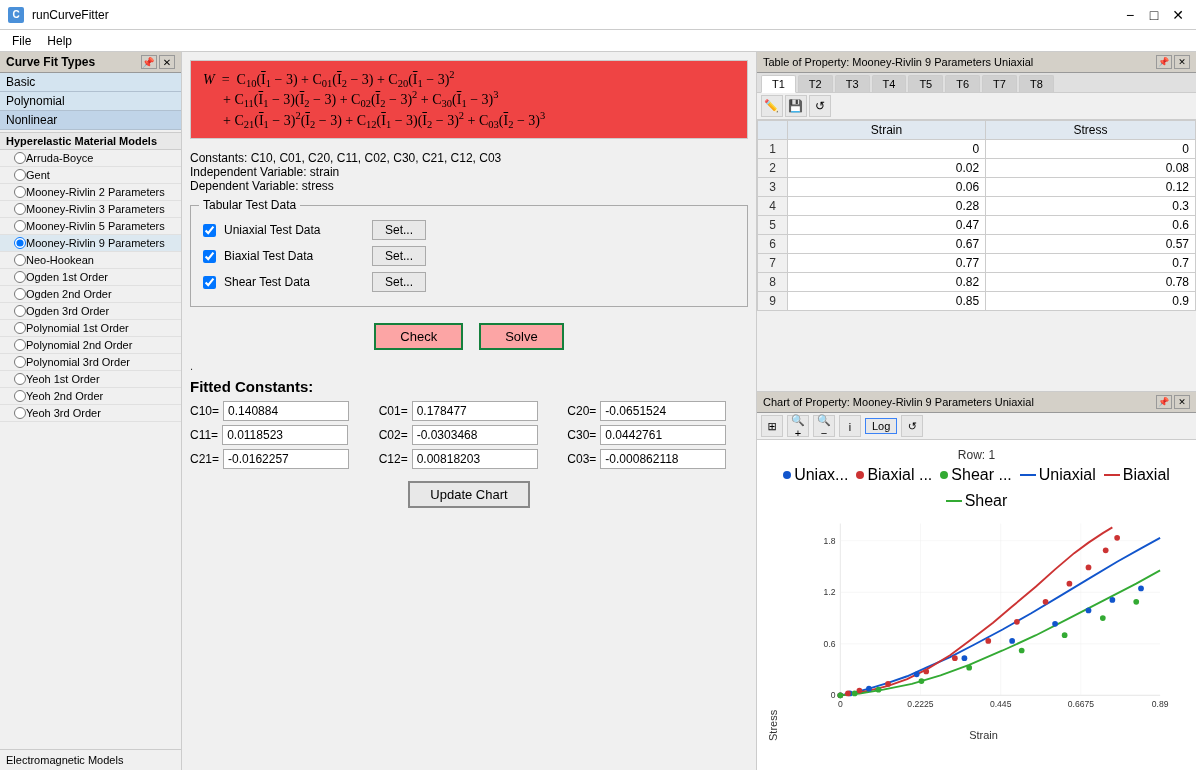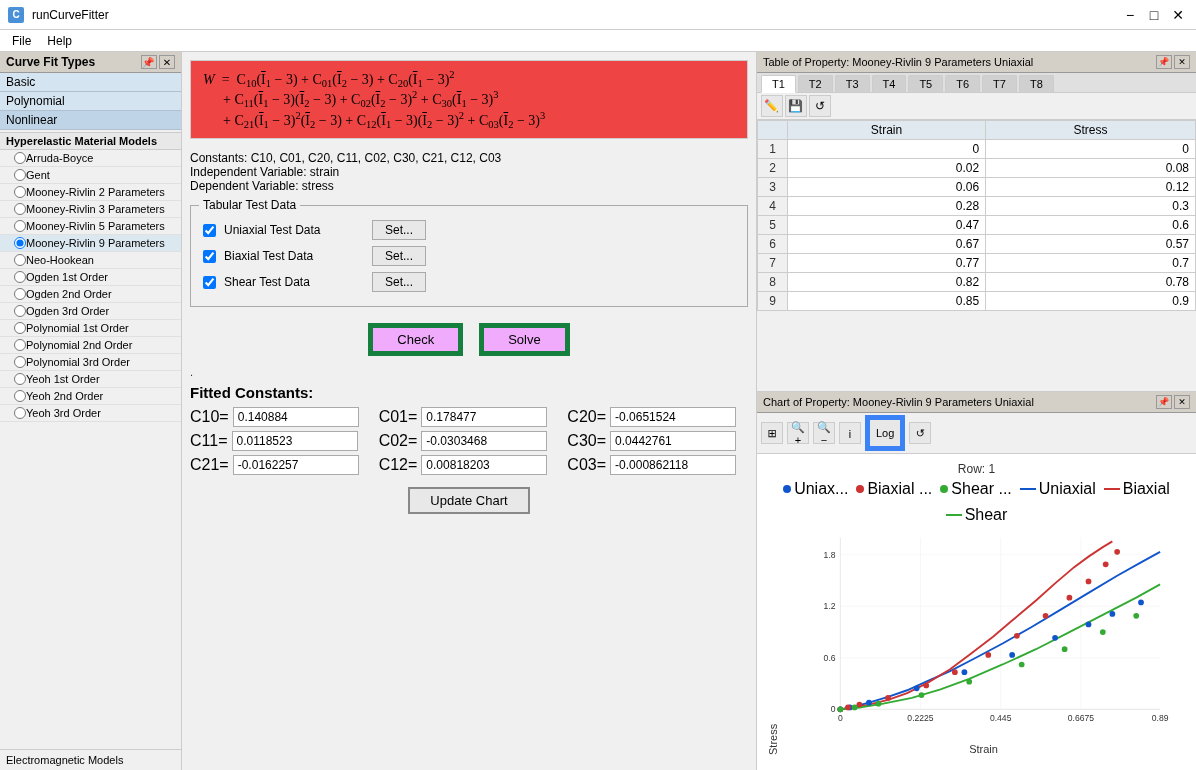--- a/index.html
+++ b/index.html
@@ -153,41 +153,41 @@
     
     
     .btn-row {
       display: flex;
       justify-content: center;
       gap: 16px;
       margin: 8px 0;
     }
     .action-btn {
       padding: 4px 24px;
-      border: 5px solid #15803d;
-      background: #f0abfc;
+      border: 2px solid #15803d;
+      background: #fca5a5;
       cursor: pointer;
       font-size: 13px;
       min-width: 80px;
     }
     
     
     .fitted-section { margin-top: 4px; }
     .fitted-title { font-size: 15px; font-weight: bold; margin-bottom: 6px; }
     .fitted-grid {
       display: grid;
       grid-template-columns: repeat(3, 1fr);
       gap: 4px 8px;
     }
     .fitted-row {
       display: flex;
       align-items: center;
       gap: 4px;
     }
-    .fitted-label { font-size: 16px; white-space: nowrap; }
+    .fitted-label { font-size: 12px; white-space: nowrap; }
     .fitted-input {
       border: 1px solid #aaa;
       background: white;
       padding: 2px 4px;
       font-size: 12px;
       width: 126px;
     }
     
     
     .update-chart-btn {
@@ -321,22 +321,22 @@
       height: 22px;
       border: 1px solid #ccc;
       background: #e8e8e8;
       cursor: pointer;
       display: flex;
       align-items: center;
       justify-content: center;
       font-size: 11px;
     }
     .log-btn {
-      padding: 7px 6px;
-      border: 5px solid #3b82f6;
+      padding: 1px 6px;
+      border: 1px solid #3b82f6;
       background: #e8e8e8;
       cursor: pointer;
       font-size: 11px;
     }
     
     
     .chart-area {
       flex: 1;
       background: white;
       position: relative;

